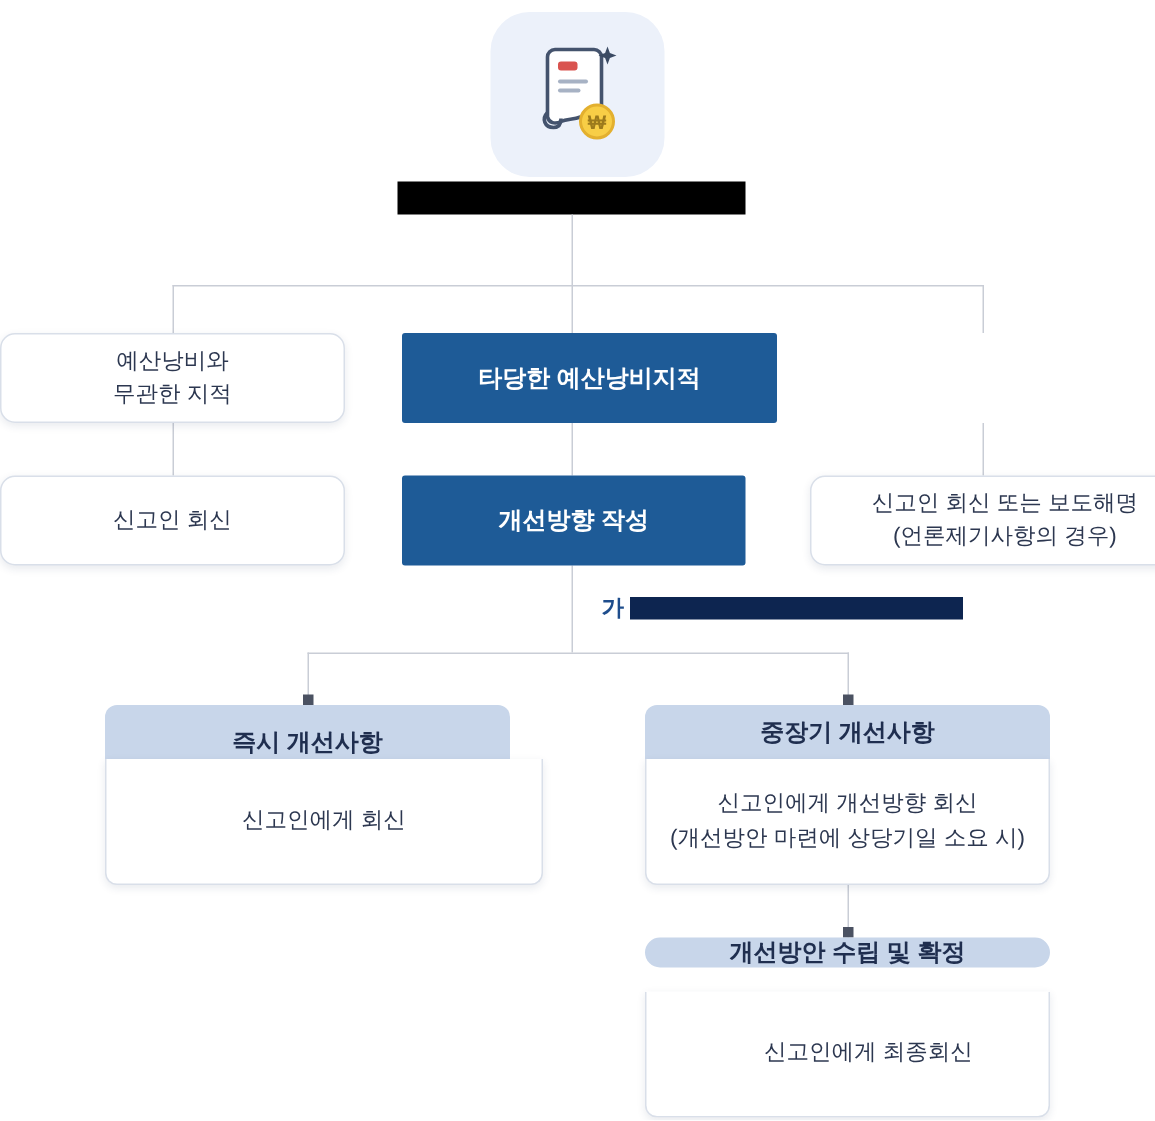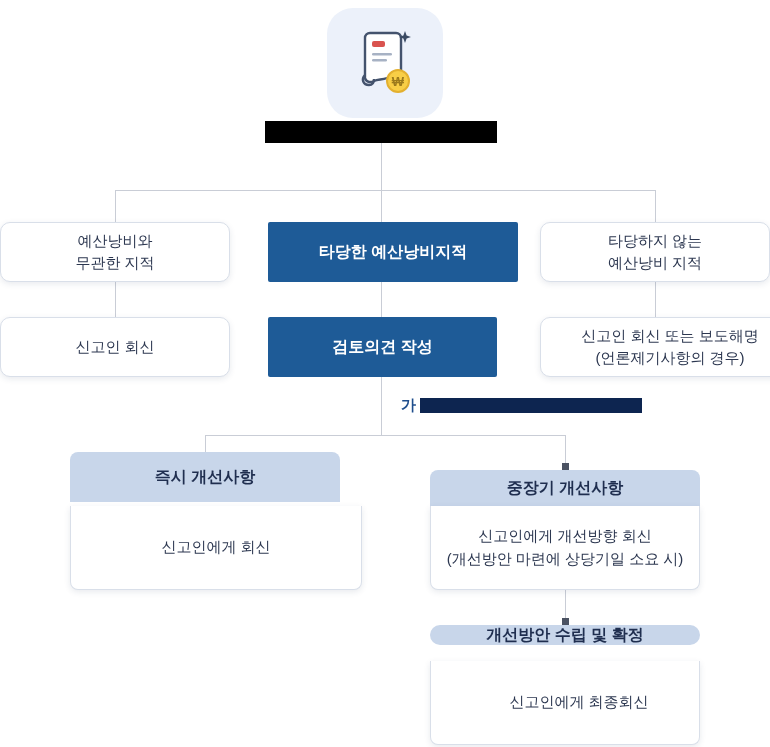--- a/index.html
+++ b/index.html
@@ -65,42 +65,38 @@
   <div class="sq" style="left:562px;top:463px;"></div>
   <div class="sq" style="left:562px;top:618px;"></div>
 
   <div class="box outline" style="left:0;top:222px;width:230px;height:60px;">
     <span class="pre">예산낭비와
 무관한 지적</span>
   </div>
   <div class="box navy" style="left:268px;top:222px;width:250px;height:60px;">
     <span>타당한 예산낭비지적</span>
   </div>
-  <div class="box outline" style="left:540px;top:222px;width:230px;height:60px;">
-    <span class="pre">타당하지 않는
-예산낭비 지적</span>
-  </div>
 
   <div class="box outline" style="left:0;top:317px;width:230px;height:60px;">
     <span class="pre">신고인 회신</span>
   </div>
   <div class="box navy" style="left:268px;top:317px;width:229px;height:60px;">
-    <span>검토의견 작성</span>
+    <span>개선방향 작성</span>
   </div>
   <div class="box outline" style="left:540px;top:317px;width:260px;height:60px;">
     <span class="pre">신고인 회신 또는 보도해명
 (언론제기사항의 경우)</span>
   </div>
 
   <div class="branch-note">
     <span class="prefix">가</span>
     <span class="redact-bar"></span>
   </div>
 
-  <div class="grp-header" style="left:70px;top:452px;width:270px;height:50px;">
+  <div class="grp-header" style="left:70px;top:470px;width:270px;height:50px;">
     <span>즉시 개선사항</span>
   </div>
   <div class="grp-body" style="left:70px;top:506px;width:292px;height:84px;">
     <span class="pre">신고인에게 회신</span>
   </div>
 
   <div class="grp-header" style="left:430px;top:470px;width:270px;height:36px;">
     <span>중장기 개선사항</span>
   </div>
   <div class="grp-body" style="left:430px;top:506px;width:270px;height:84px;">

